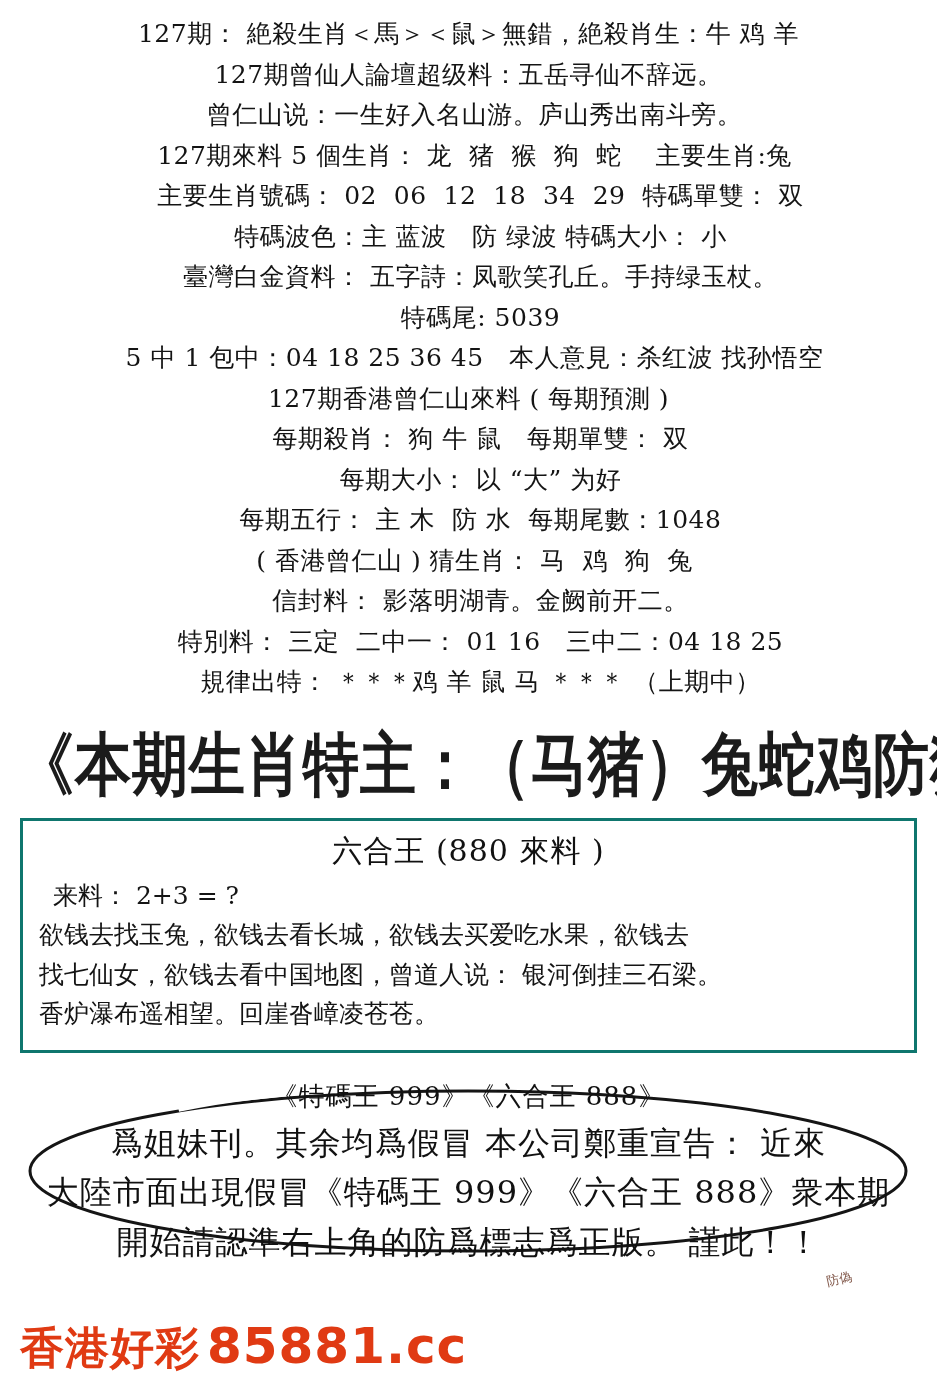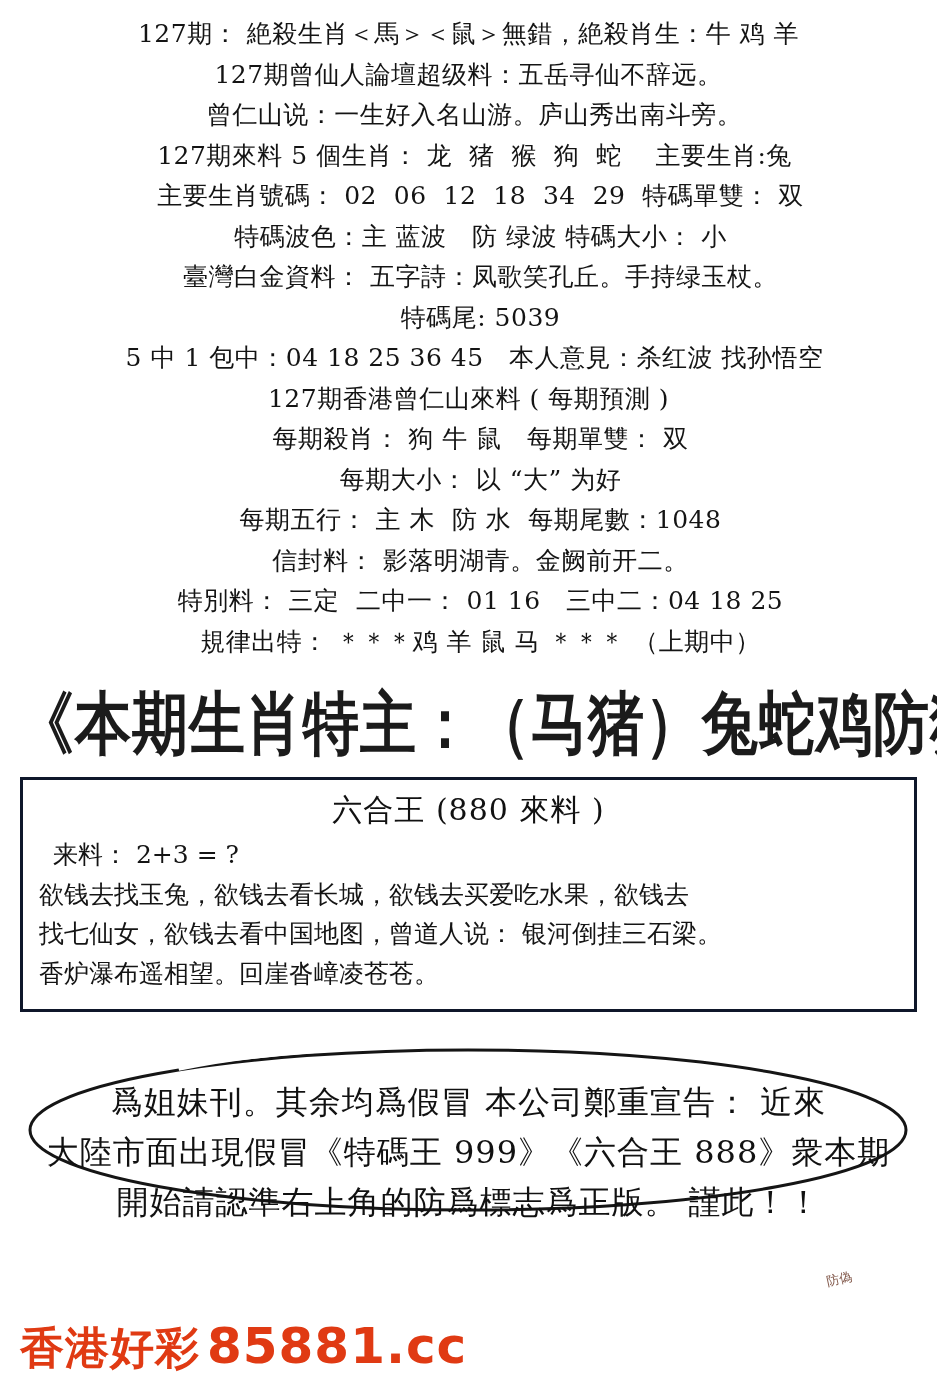--- a/index.html
+++ b/index.html
@@ -56,21 +56,21 @@
     letter-spacing: 1px;
     color: #1b1b1b;
     white-space: nowrap;
     text-align: center;
     transform: scaleY(1.22);
     transform-origin: center center;
   }
 
   
   .boxed {
-    border: 3px solid #0f172a;
+    border: 3px solid #0f766e;
     margin: 6px 2px 0 2px;
     padding: 10px 16px 16px 16px;
     min-height: 210px;
     box-sizing: border-box;
   }
   .boxed-title {
     text-align: center;
     font-size: 30px;
     line-height: 1.3;
     letter-spacing: 1px;
@@ -172,20 +172,21 @@
     <div class="line ind2">127期來料 5 個生肖： 龙  猪  猴  狗  蛇    主要生肖:兔</div>
     <div class="line ind">主要生肖號碼： 02  06  12  18  34  29  特碼單雙： 双</div>
     <div class="line ind">特碼波色：主 蓝波   防 绿波 特碼大小： 小</div>
     <div class="line ind">臺灣白金資料： 五字詩：凤歌笑孔丘。手持绿玉杖。</div>
     <div class="line ind">特碼尾: 5039</div>
     <div class="line ind2">5 中 1 包中：04 18 25 36 45   本人意見：杀红波 找孙悟空</div>
     <div class="line">127期香港曾仁山來料 ( 每期預測 )</div>
     <div class="line ind">每期殺肖： 狗 牛 鼠   每期單雙： 双</div>
     <div class="line ind">每期大小： 以 “大” 为好</div>
     <div class="line ind">每期五行： 主 木  防 水  每期尾數：1048</div>
+    <div class="line ind2">( 香港曾仁山 ) 猜生肖： 马  鸡  狗  兔</div>
     <div class="line ind">信封料： 影落明湖青。金阙前开二。</div>
     <div class="line ind">特別料： 三定  二中一： 01 16   三中二：04 18 25</div>
     <div class="line ind">規律出特： ＊＊＊鸡 羊 鼠 马 ＊＊＊ （上期中）</div>
   </div>
 
   <div class="banner">
     <div class="txt">《本期生肖特主：（马猪）兔蛇鸡防狗羊牛》</div>
   </div>
 
   <div class="boxed">
@@ -194,20 +195,21 @@
     <div class="boxed-line">欲钱去找玉兔，欲钱去看长城，欲钱去买爱吃水果，欲钱去</div>
     <div class="boxed-line">找七仙女，欲钱去看中国地图，曾道人说： 银河倒挂三石梁。</div>
     <div class="boxed-line">香炉瀑布遥相望。回崖沓嶂凌苍苍。</div>
   </div>
 
   <div class="oval-wrap">
     <svg class="oval-svg" width="901" height="190" viewBox="0 0 901 190">
       <ellipse cx="450" cy="100" rx="438" ry="80" fill="none" stroke="#151515" stroke-width="3"></ellipse>
       <path d="M160 36 C 300 4, 620 6, 760 30" fill="none" stroke="#ffffff" stroke-width="10"></path>
     </svg>
+    <div class="oval-head">《特碼王 999》《六合王 888》</div>
     <div class="oval-body">
       <div class="ol">爲姐妹刊。其余均爲假冒 本公司鄭重宣告： 近來</div>
       <div class="ol">大陸市面出現假冒《特碼王 999》《六合王 888》衆本期</div>
       <div class="ol">開始請認準右上角的防爲標志爲正版。 謹此！！</div>
     </div>
   </div>
 
   <div class="stamp">防偽</div>
 
   <div class="footer">

